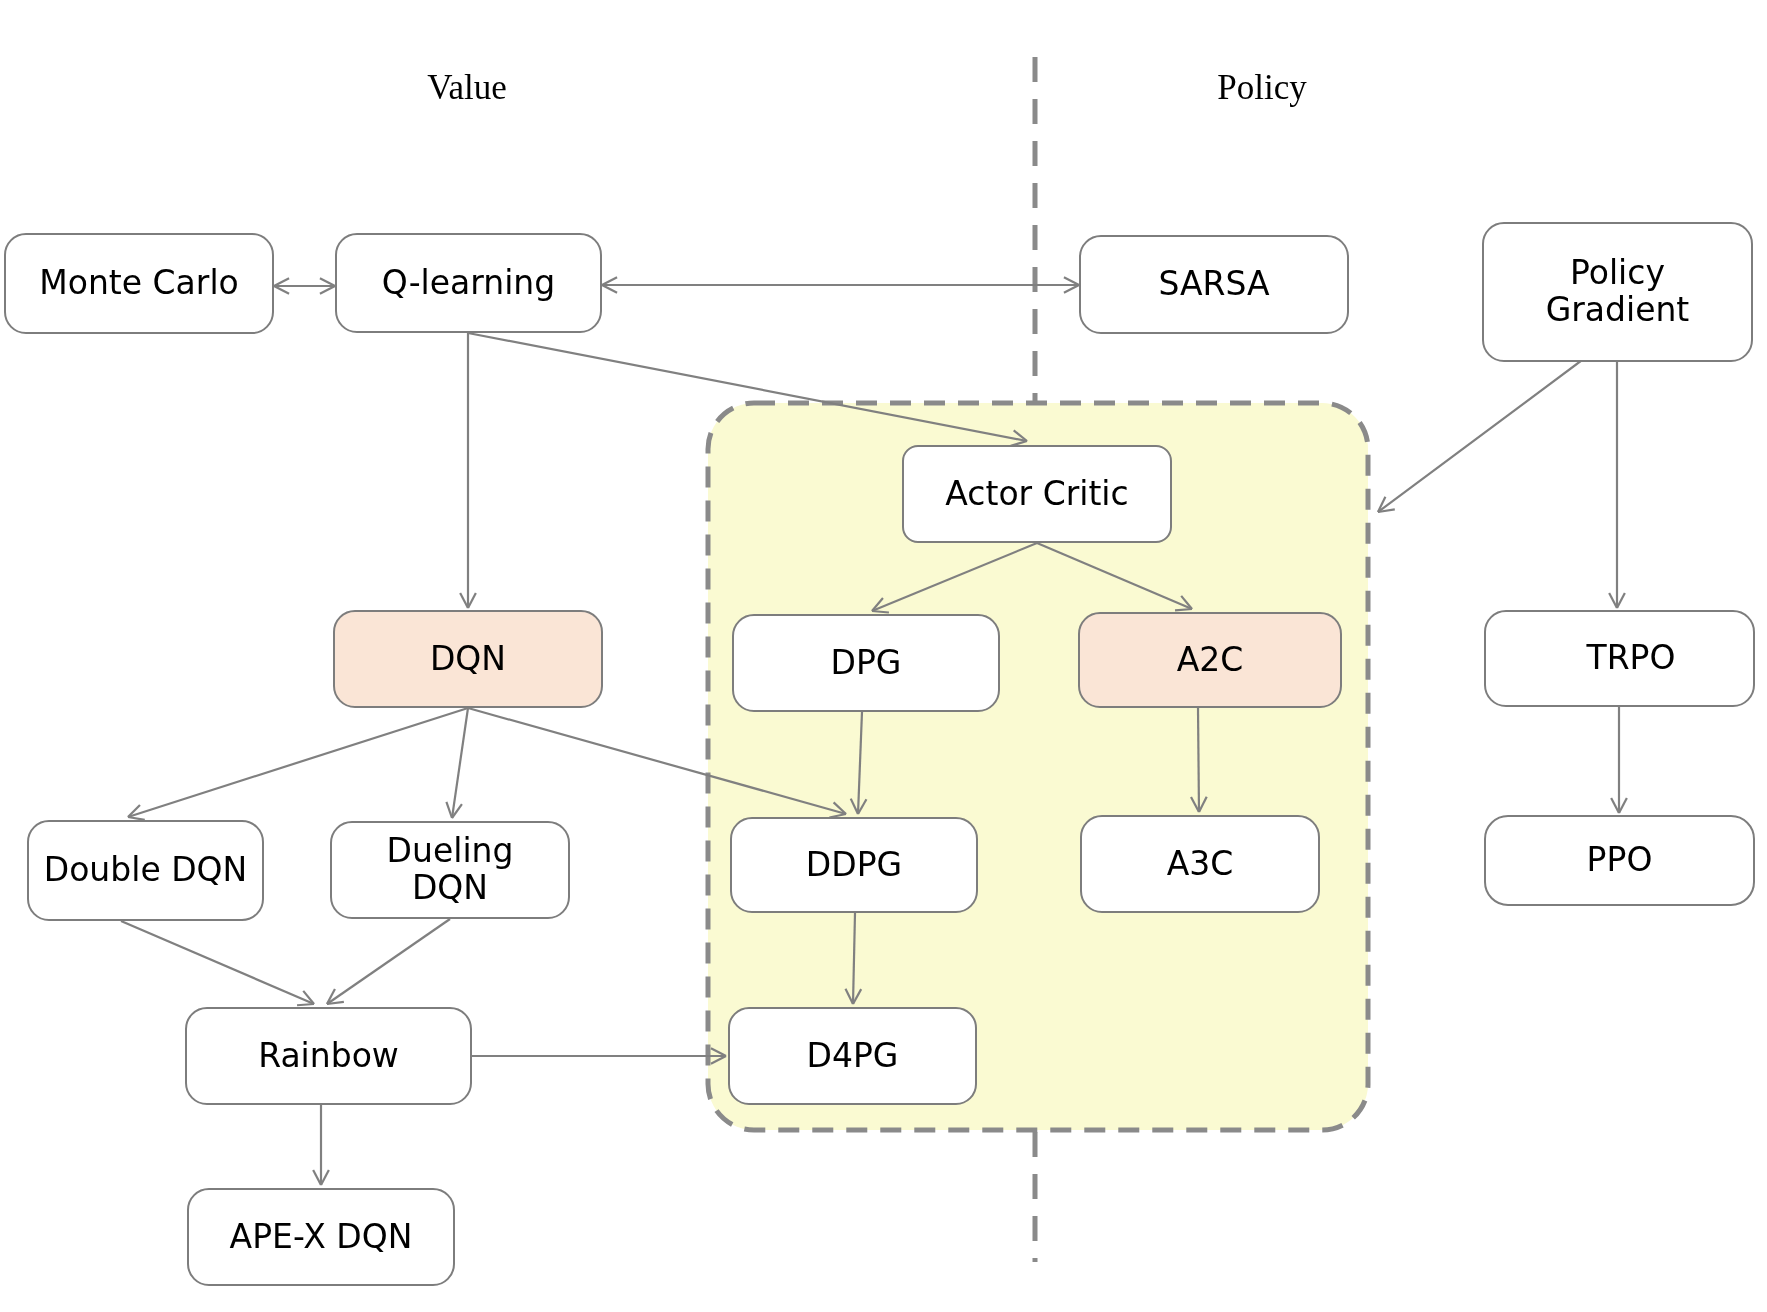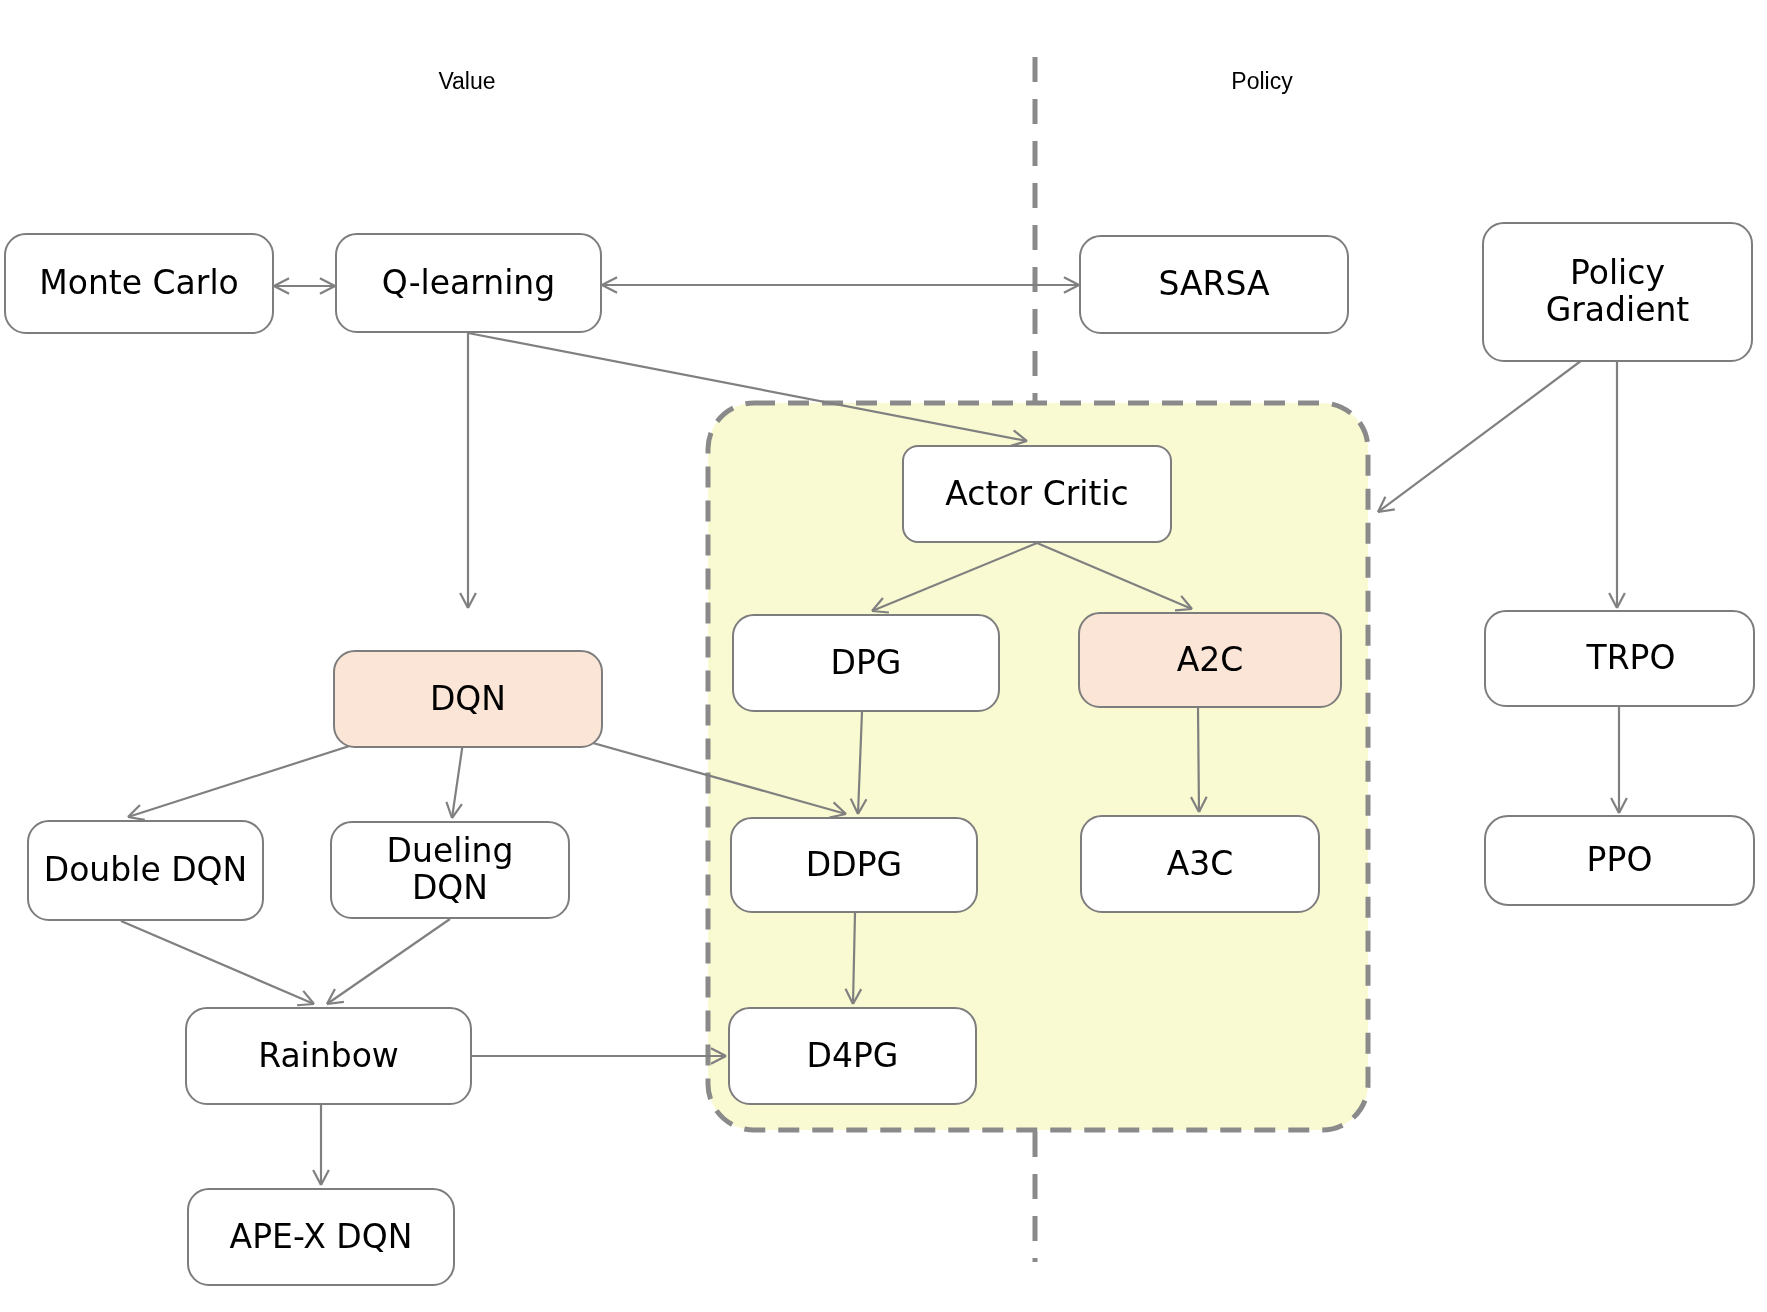--- a/index.html
+++ b/index.html
@@ -7,22 +7,22 @@
   }
   html,body{margin:0;padding:0;background:#fff;}
   #canvas{position:relative;width:1767px;height:1312px;overflow:hidden;
           font-family:"DejaVu Sans","Liberation Sans",sans-serif;}
   #edge-svg{position:absolute;left:0;top:0;width:1767px;height:1312px;}
   .node{position:absolute;box-sizing:border-box;background:#fff;
         border:2.5px solid var(--box-border);border-radius:22px;
         display:flex;align-items:center;justify-content:center;text-align:center;
         font-size:33px;color:var(--txt);line-height:1.12;padding:0 12px;}
   .node.hl{background:var(--hl);}
-  .title{position:absolute;font-family:Liberation Sans, sans-serif;
-         font-size:23px;color:var(--txt);transform:translateX(-50%);white-space:nowrap;}
+  .title{position:absolute;font-family:Liberation Serif, serif;
+         font-size:35px;color:var(--txt);transform:translateX(-50%);white-space:nowrap;}
   .eline{stroke:var(--line);stroke-width:2.2;fill:none;}
   .group-rect{fill:var(--group);stroke:#8a8a8a;stroke-width:5;stroke-dasharray:21 13;}
   .divider{stroke:#8a8a8a;stroke-width:5;stroke-dasharray:25 17;fill:none;}
 </style>
 </head>
 <body>
 
 <div id="canvas">
   <svg id="edge-svg" viewBox="0 0 1767 1312" xmlns="http://www.w3.org/2000/svg">
     <rect class="group-rect" x="708" y="403" width="660" height="727" rx="46"></rect>
@@ -95,26 +95,26 @@
 
   <div class="title" style="left:467px;top:68px;">Value</div>
   <div class="title" style="left:1262px;top:68px;">Policy</div>
 
   <div id="nodes">
       <div class="node" style="left: 4px; top: 233px; width: 270px; height: 101px;">Monte Carlo</div>
       <div class="node" style="left: 335px; top: 233px; width: 267px; height: 100px;">Q-learning</div>
       <div class="node" style="left: 1079px; top: 235px; width: 270px; height: 99px;">SARSA</div>
       <div class="node" style="left: 1482px; top: 222px; width: 271px; height: 140px;">Policy Gradient</div>
       <div class="node" style="left: 902px; top: 445px; width: 270px; height: 98px; border-radius: 16px;">Actor Critic</div>
-      <div class="node hl" style="left: 333px; top: 610px; width: 270px; height: 98px; margin-top: 40px;">DQN</div>
+      <div class="node hl" style="left: 333px; top: 610px; width: 270px; height: 98px;">DQN</div>
       <div class="node" style="left: 732px; top: 614px; width: 268px; height: 98px;">DPG</div>
       <div class="node hl" style="left: 1078px; top: 612px; width: 264px; height: 96px;">A2C</div>
       <div class="node" style="left: 1484px; top: 610px; width: 271px; height: 97px; padding-left: 35px;">TRPO</div>
       <div class="node" style="left: 3px; top: 820px; width: 237px; height: 101px; margin-left: 24px;">Double DQN</div>
       <div class="node" style="left: 330px; top: 821px; width: 240px; height: 98px;">Dueling DQN</div>
       <div class="node" style="left: 730px; top: 817px; width: 248px; height: 96px;">DDPG</div>
       <div class="node" style="left: 1080px; top: 815px; width: 240px; height: 98px;">A3C</div>
       <div class="node" style="left: 1484px; top: 815px; width: 271px; height: 91px; border-radius: 24px;">PPO</div>
       <div class="node" style="left: 185px; top: 1007px; width: 287px; height: 98px;">Rainbow</div>
-      <div class="node" style="left: 728px; top: 1007px; width: 249px; height: 98px;">D4PG</div>
+      <div class="node" style="left: 728px; top: 1007px; width: 249px; height: 98px; border-radius: 21px;">D4PG</div>
       <div class="node" style="left: 187px; top: 1188px; width: 268px; height: 98px;">APE-X DQN</div>
     </div>
 </div>
 
 </body></html>

